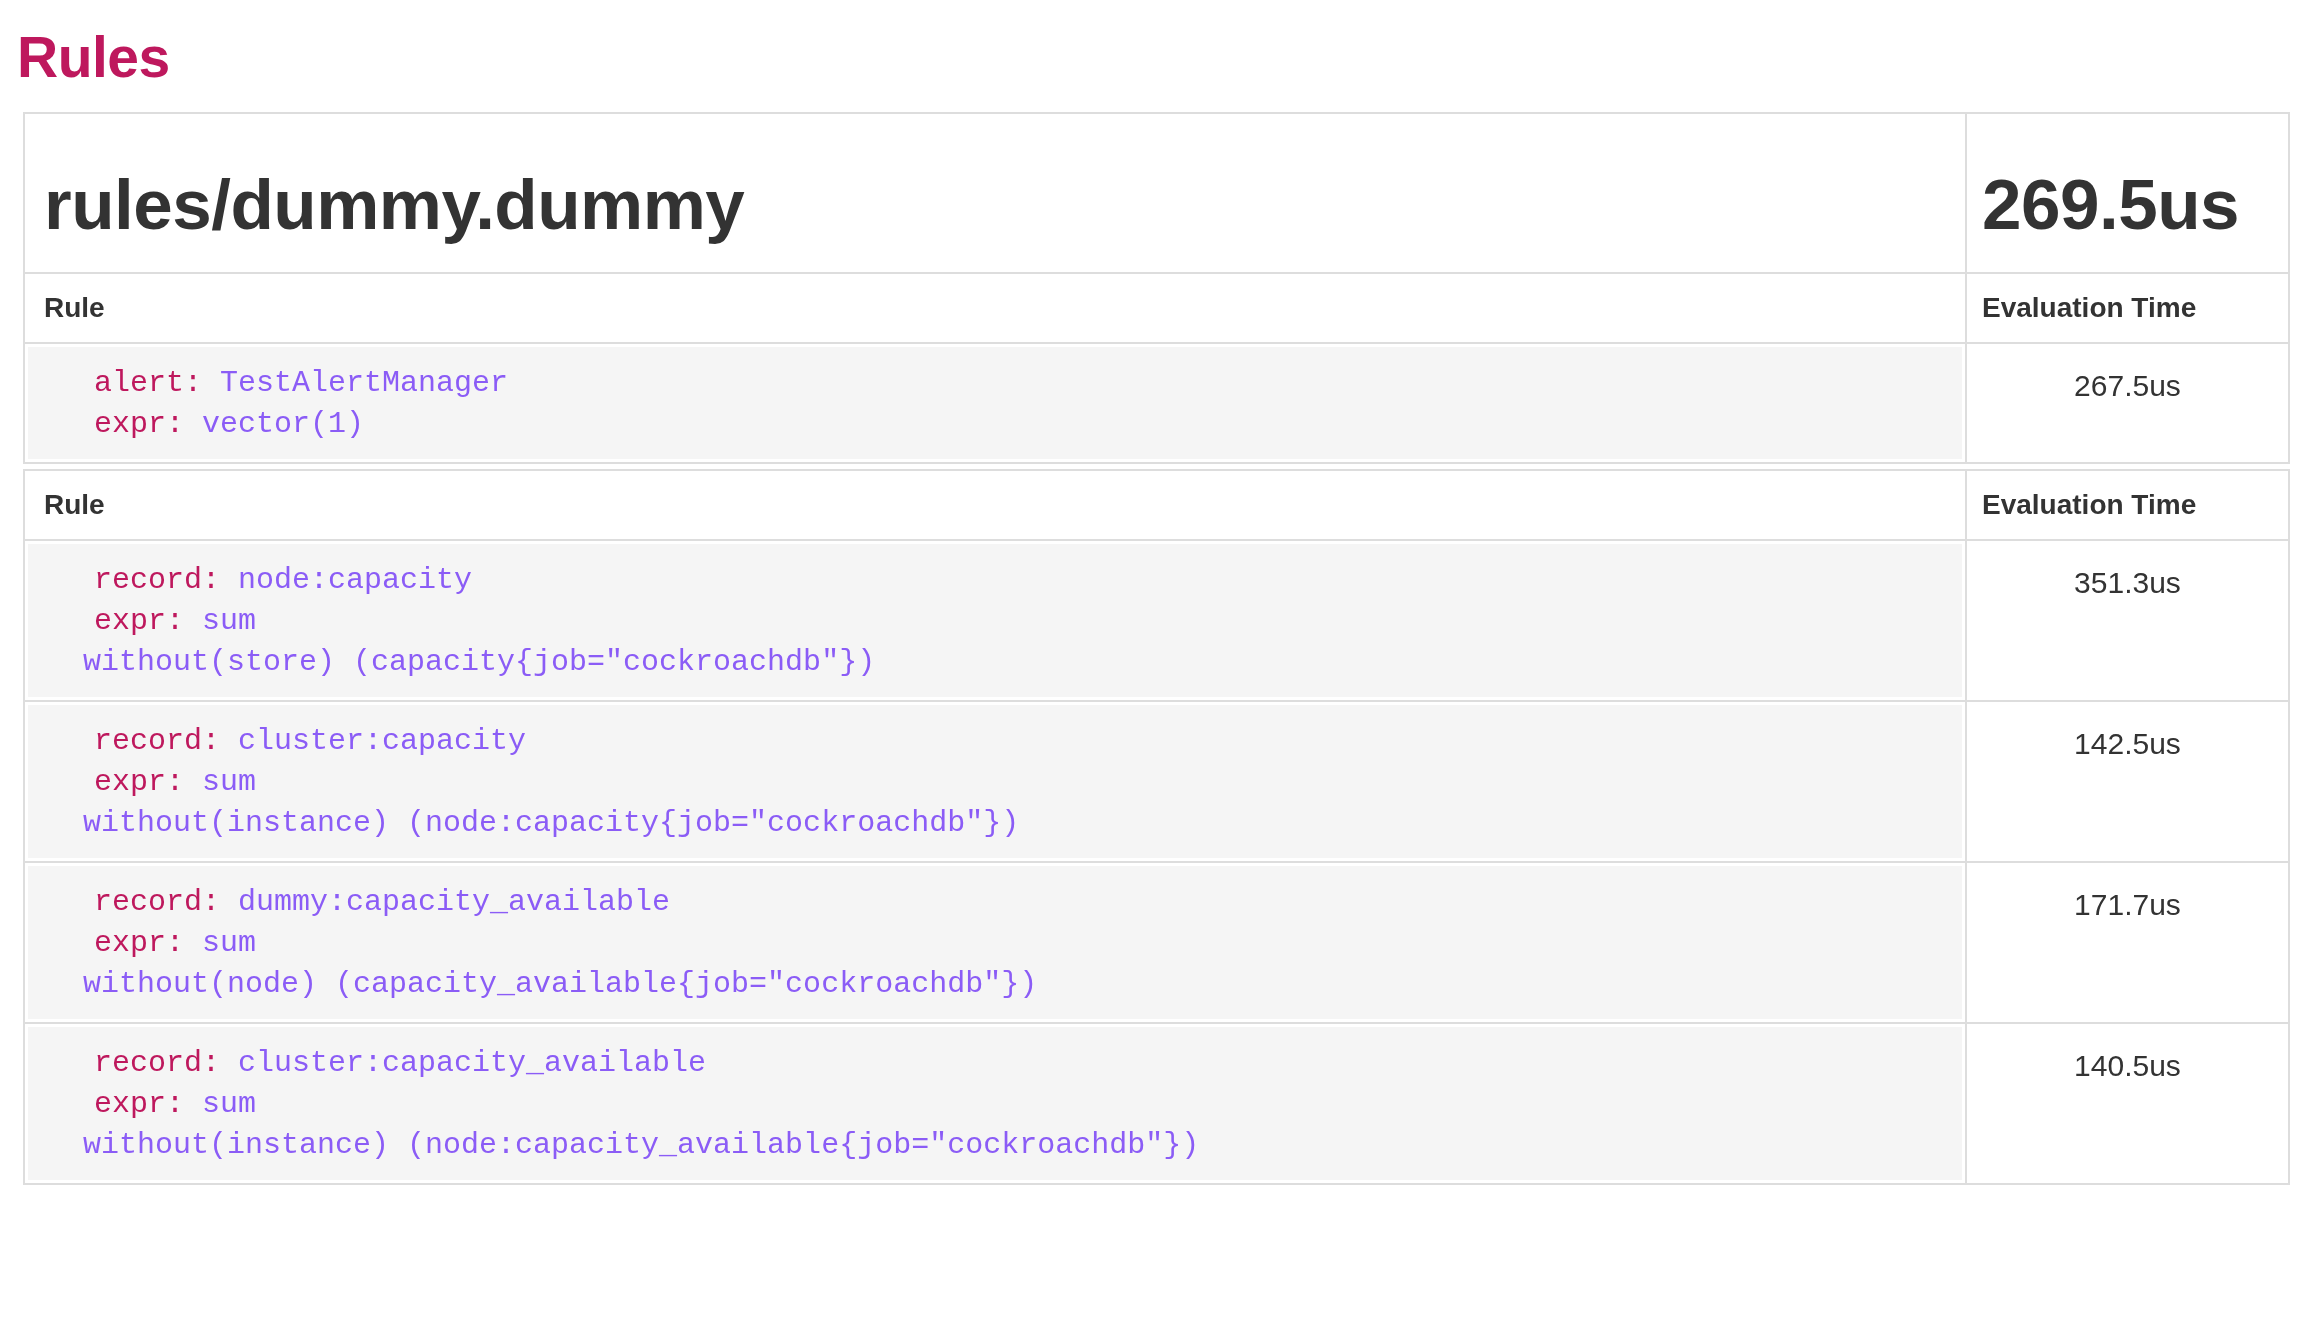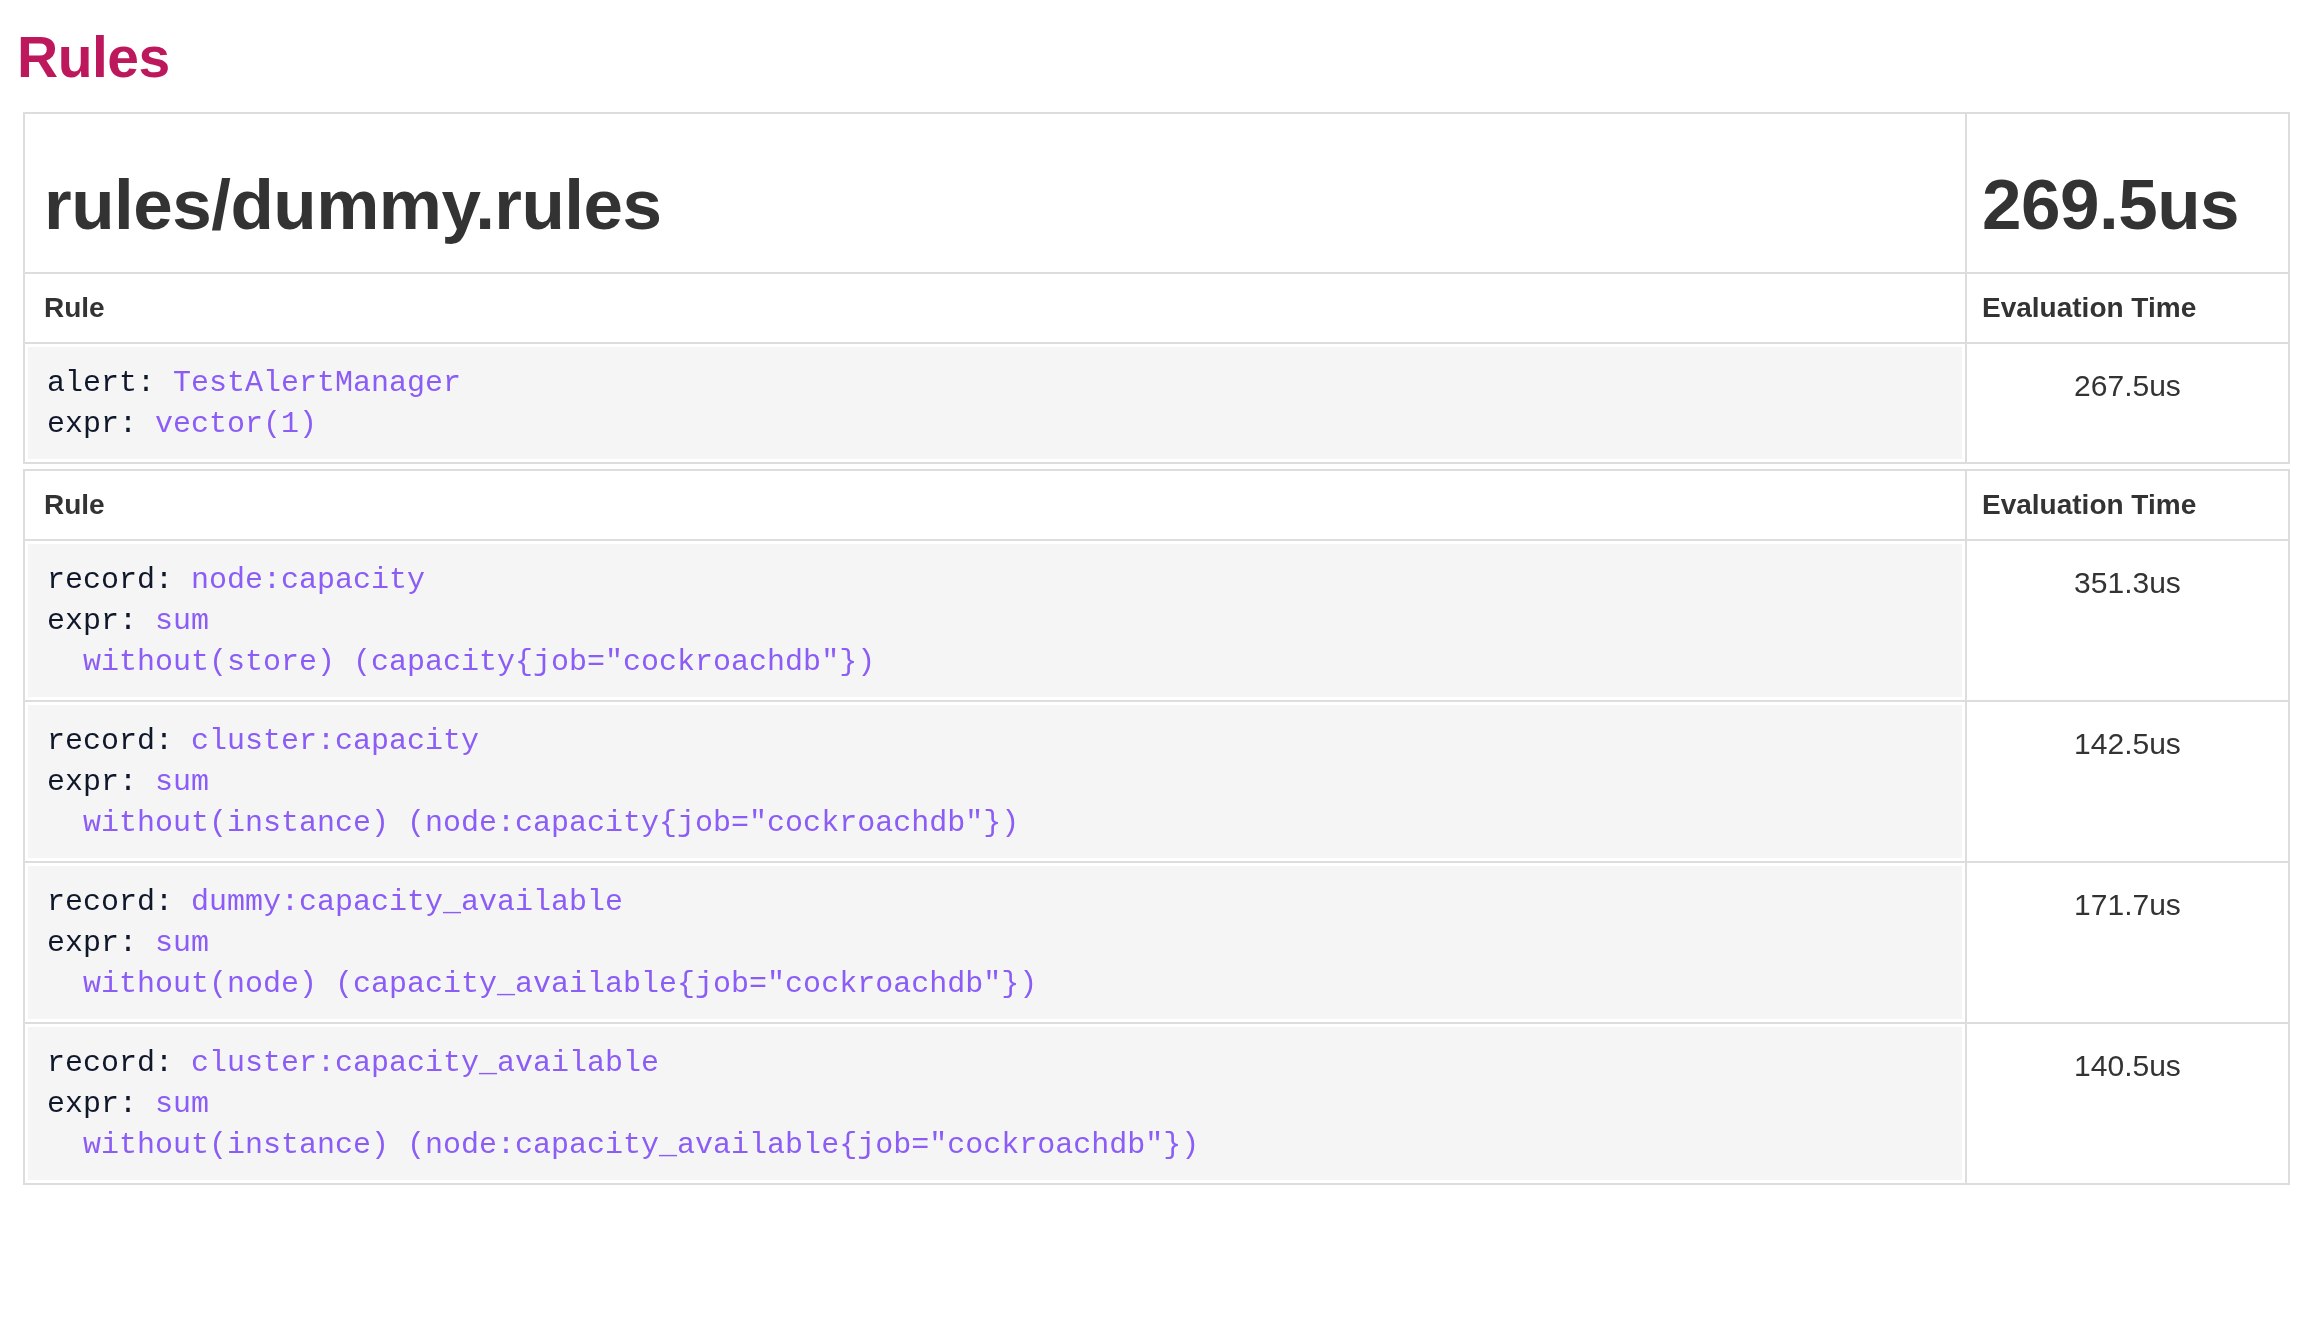--- a/index.html
+++ b/index.html
@@ -71,21 +71,21 @@
   .rule-code {
     background: #f5f5f5;
     padding: 16px 19px 14px 19px;
     font-family: "Liberation Mono", "DejaVu Sans Mono", monospace;
     font-size: 30px;
     line-height: 41px;
     white-space: pre;
     color: #000000;
     overflow: hidden;
   }
-  .rule-code .lbl { color: #0f172a; }
+  .rule-code .lbl { color: #be185d; margin-left: 47px; }
   .rule-code a.lnk {
     color: #8b5cf6;
     text-decoration: none;
     cursor: pointer;
   }
   td.time-cell {
     padding: 24px 15px 16px 15px;
     font-size: 30px;
     line-height: 36px;
     color: #333333;
@@ -100,21 +100,21 @@
   <h1 class="page-title">Rules</h1>
   <div id="groups">
   <table class="group-table">
     <colgroup>
           <col class="col-rule">
           <col class="col-time">
         </colgroup>
     <tbody>
       <tr class="group-header-row">
         <td class="group-name-cell">
-          <h2 class="group-heading group-name">rules/dummy.rules</h2>
+          <h2 class="group-heading group-name">rules/dummy.dummy</h2>
         </td>
         <td class="group-time-cell">
           <h2 class="group-heading group-time">269.5us</h2>
         </td>
       </tr>
       <tr class="col-header-row">
         <td class="col-header col-header-rule">
           <b class="hdr-rule">Rule</b>
         </td>
         <td class="col-header col-header-time">

